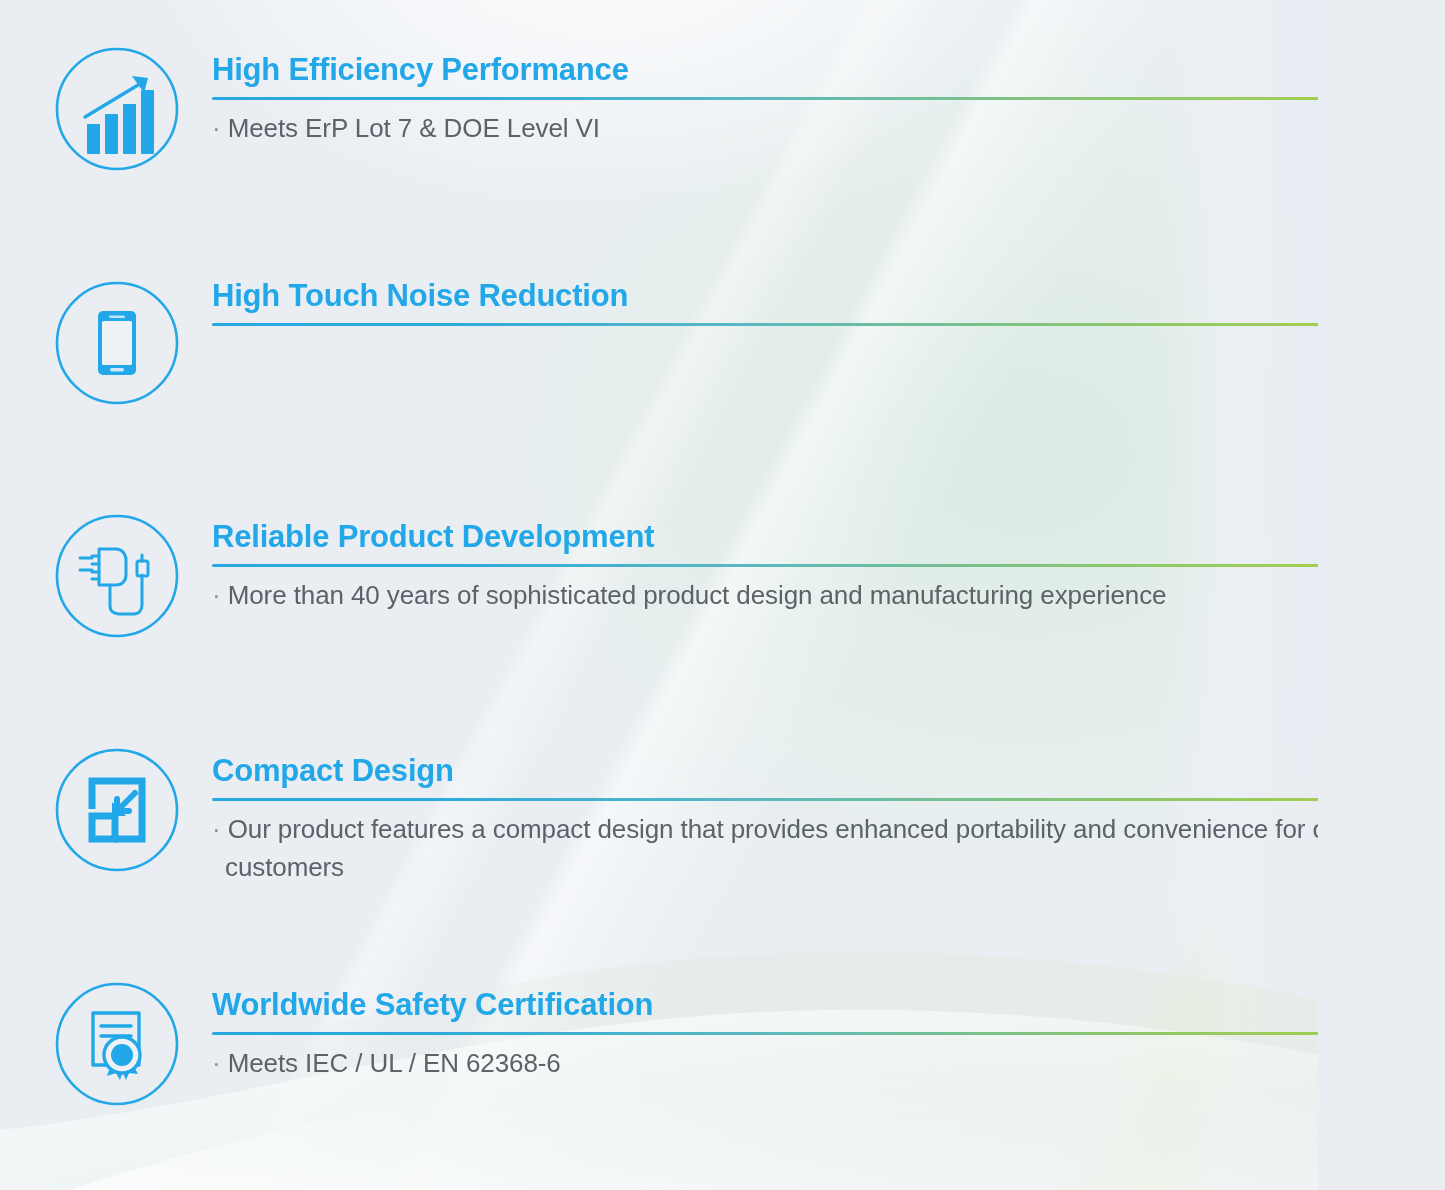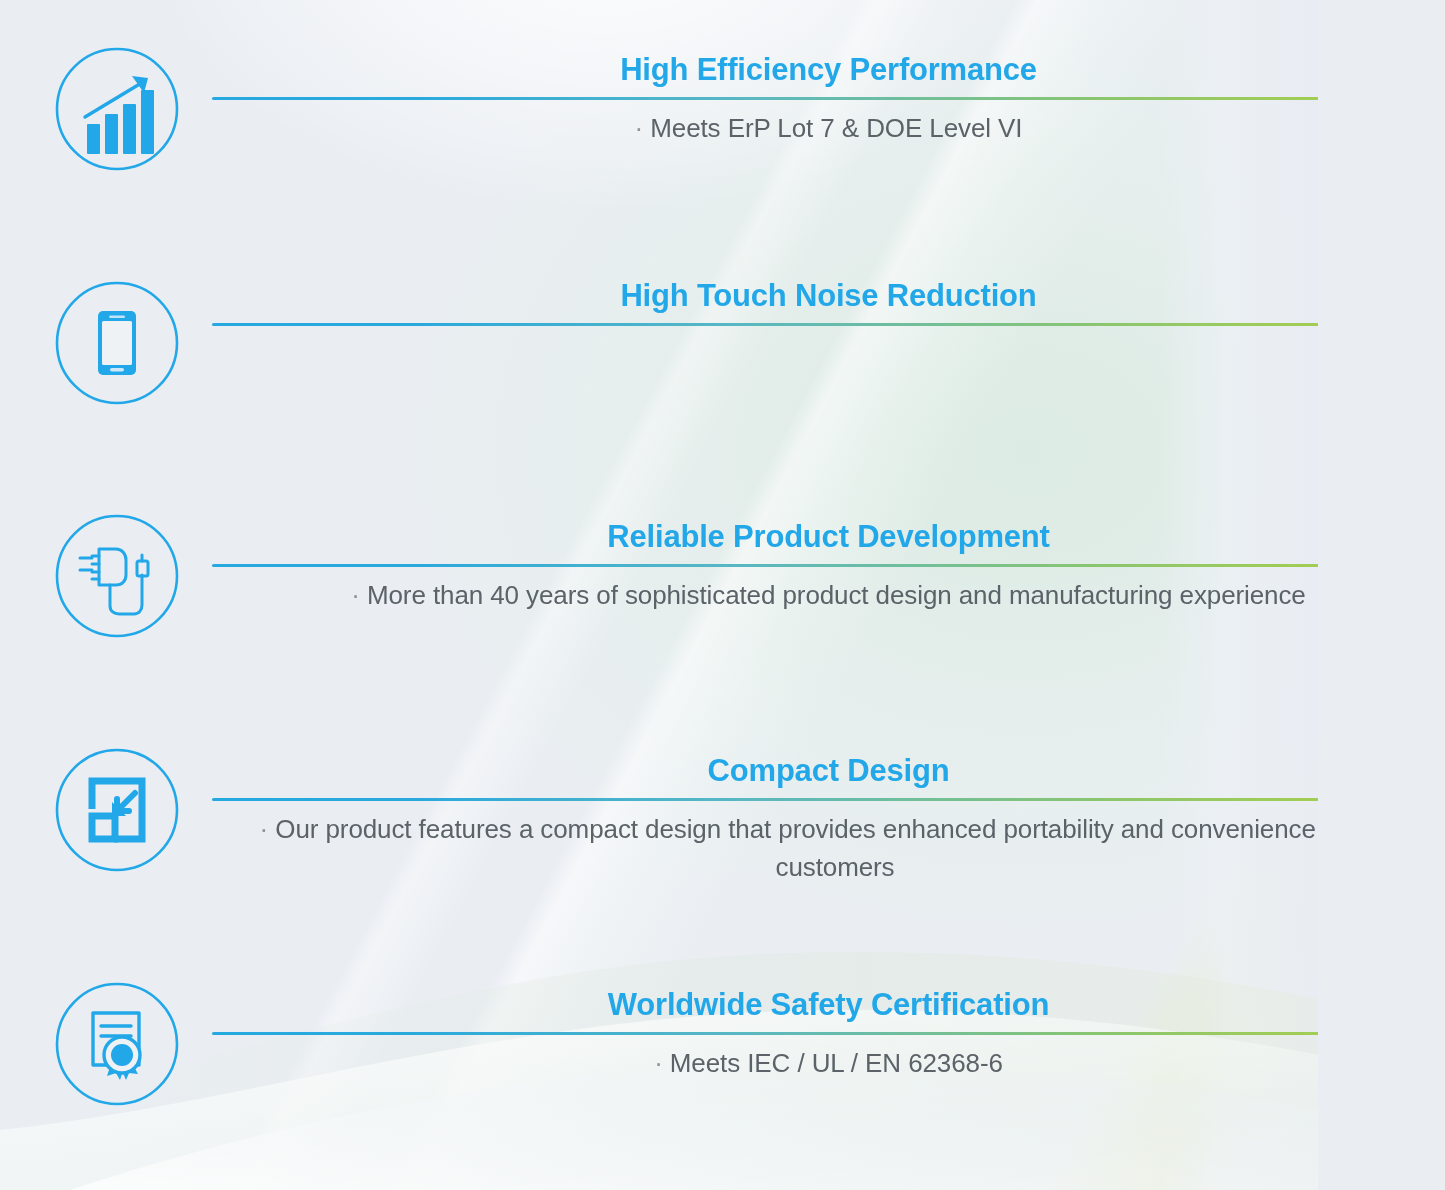--- a/index.html
+++ b/index.html
@@ -13,21 +13,20 @@
     background: #eaeef3;
     overflow: hidden;
   }
 
   #page {
     position: relative;
     width: 1318px;
     height: 1190px;
     overflow: hidden;
     background: #eaeef3;
-    text-align: center;
   }
 
   
   .bg-layer {
     position: absolute;
     inset: 0;
     pointer-events: none;
   }
 
   

